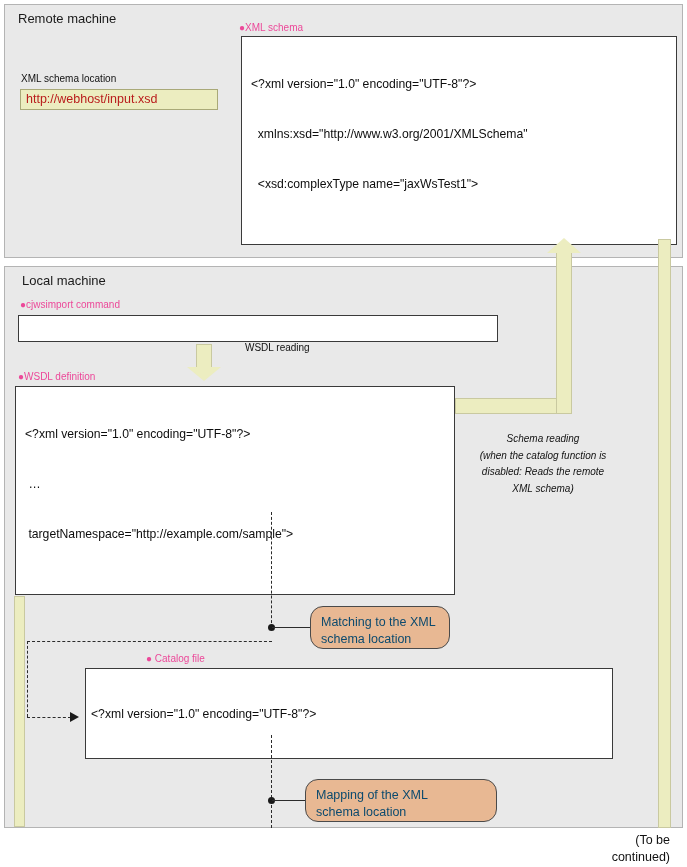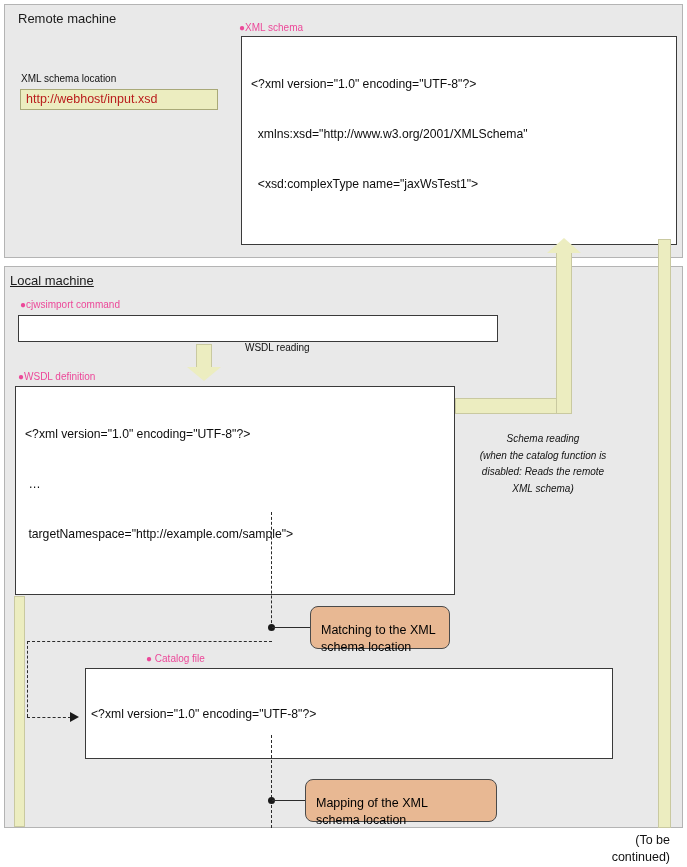--- a/index.html
+++ b/index.html
@@ -79,26 +79,26 @@
     background: #ecedc0;
     border: 1px solid #c9c9a0;
     box-sizing: border-box;
   }
 
   
   .callout {
     position: absolute;
     background: #e8b893;
     border: 1.4px solid #4a4a4a;
-    border-radius: 8px;
+    border-radius: 13px;
     box-sizing: border-box;
     font-size: 12.5px;
     line-height: 17px;
-    color: #000000;
-    padding: 15px 10px;
+    color: #0c4a6e;
+    padding: 7px 10px;
     white-space: pre-line;
   }
 
   
   .dash-v {
     position: absolute;
     width: 0;
     border-left: 1.6px dashed #2b2b2b;
     box-sizing: border-box;
   }
@@ -154,21 +154,21 @@
   
   
   
   
 </div>
 
 <div class="plain-text" style="left:21px; top:71px;">XML schema location</div>
 <div class="hl-box" style="left:20px; top:89px; width:198px; height:21px;">http://webhost/input.xsd</div>
 
 <div class="panel" id="local-panel"></div>
-<div class="panel-title" style="left:10px; top:273px;text-decoration:underline;">Local machine</div>
+<div class="panel-title" style="left:22px; top:273px;">Local machine</div>
 
 <div class="bullet-label" style="left:20px; top:299px;">●cjwsimport command</div>
 
 <div class="codebox" id="cjwsimport-box" style="left:18px; top:315px; width:480px; height:27px; padding:4px 8px;">
   
 </div>
 
 <div class="yband" style="left:196px; top:344px; width:16px; height:24px;"></div>
 <div style="position:absolute; left:187px; top:367px; width:0; height:0;
             border-left:17px solid transparent; border-right:17px solid transparent;

